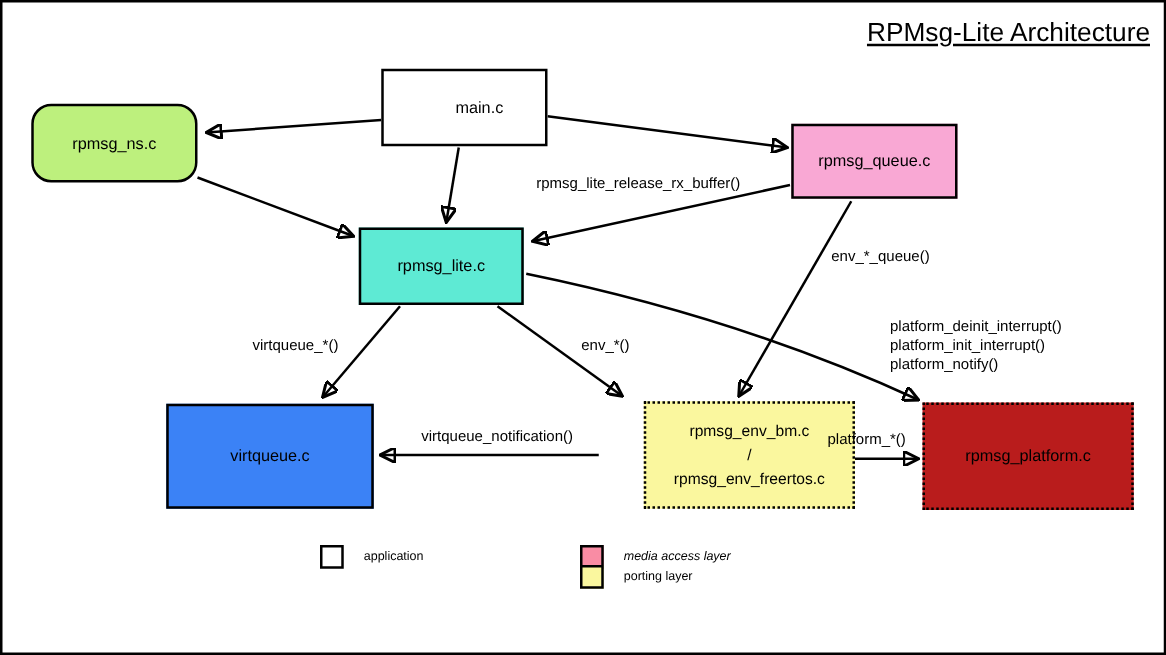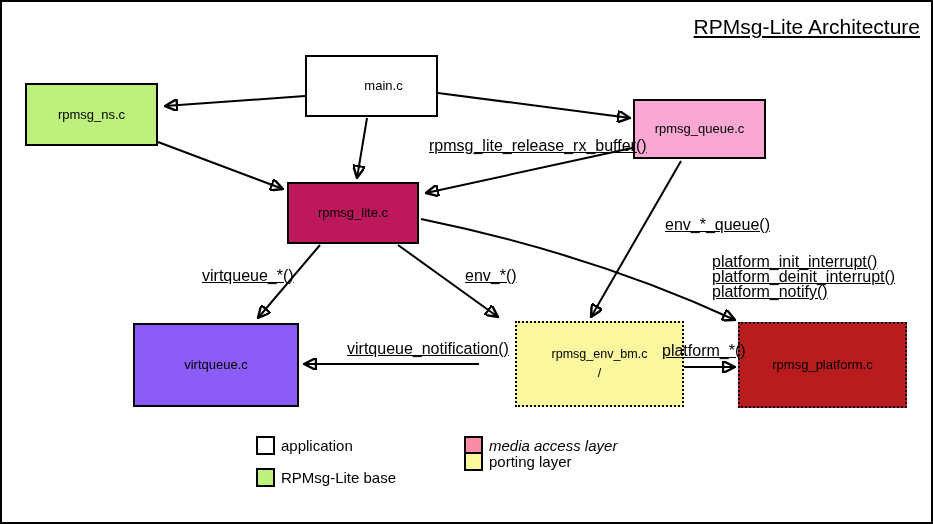--- a/index.html
+++ b/index.html
@@ -46,32 +46,31 @@
     justify-content: center;
     text-align: center;
     font-size: 13px;
     line-height: 18px;
     white-space: nowrap;
   }
   .node.dotted { border-style: dotted; }
 
   .elabel {
     position: absolute;
-    font-size: 16px;
+    font-size: 12px;
     line-height: 16px;
     white-space: nowrap;
-    text-decoration: underline;
   }
 
   .legend-item {
     position: absolute;
     display: flex;
     align-items: center;
-    gap: 6px;
-    font-size: 15px;
+    gap: 16px;
+    font-size: 10px;
     white-space: nowrap;
   }
   .swatch {
     width: 19px;
     height: 19px;
     border: 2px solid #000;
     flex: 0 0 auto;
   }
 </style>
 </head>
@@ -97,77 +96,74 @@
     <line x1="477" y1="362" x2="302" y2="362" marker-end="url(#arrow)"></line>
     <line x1="646" y1="365" x2="733" y2="365" marker-end="url(#arrow)"></line>
   </svg>
 
   <div class="diagram-title">RPMsg-Lite Architecture</div>
 
   <div class="node" style="left: 303px; top: 53px; width: 133px; height: 62px; background: rgb(255, 255, 255); padding-left: 24px;" title="main.c">
     <span>main.c</span>
   </div>
 
-  <div class="node" style="left: 23px; top: 81px; width: 133px; height: 63px; background: rgb(189, 240, 125);">
+  <div class="node" style="left: 23px; top: 81px; width: 133px; height: 63px; background: rgb(189, 240, 125); border-radius: 16px;">
     <span>rpmsg_ns.c</span>
   </div>
 
   <div class="node" style="left: 631px; top: 97px; width: 133px; height: 60px; background: #f9a8d4;">
     <span>rpmsg_queue.c</span>
   </div>
 
-  <div class="node" style="left: 285px; top: 180px; width: 132px; height: 62px; background: #be185d;">
+  <div class="node" style="left: 285px; top: 180px; width: 132px; height: 62px; background: #5eead4;">
     <span>rpmsg_lite.c</span>
   </div>
 
-  <div class="node" style="left: 131px; top: 321px; width: 166px; height: 84px; background: #8b5cf6;">
+  <div class="node" style="left: 131px; top: 321px; width: 166px; height: 84px; background: #3b82f6;">
     <span>virtqueue.c</span>
   </div>
 
   <div class="node dotted" style="left: 477px; top: 319px; width: 169px; height: 86px; font-size: 12.5px; line-height: 19px; background: rgb(250, 247, 158); margin-left: 36px;">
     <span>rpmsg_env_bm.c</span>
     <span>/</span>
+    <span>rpmsg_env_freertos.c</span>
   </div>
 
   <div class="node dotted" style="left: 736px; top: 320px; width: 169px; height: 86px; background: #b91c1c;">
     <span>rpmsg_platform.c</span>
   </div>
 
 
   <div class="elabel" style="left:427px; top:136px;">rpmsg_lite_release_rx_buffer()</div>
 
-  <div class="elabel" style="left:663px; top:195px;margin-top:20px;">env_*_queue()</div>
+  <div class="elabel" style="left:663px; top:195px;">env_*_queue()</div>
 
   <div class="elabel" style="left:200px; top:266px;">virtqueue_*()</div>
 
   <div class="elabel" style="left:463px; top:266px;">env_*()</div>
 
   <div class="elabel" style="left:710px; top:252px; line-height:15px;">
+    <div>platform_deinit_interrupt()</div>
     <div>platform_init_interrupt()</div>
-    <div>platform_deinit_interrupt()</div>
     <div>platform_notify()</div>
   </div>
 
-  <div class="elabel" style="left:345px; top:339px;">virtqueue_notification()</div>
+  <div class="elabel" style="left:335px; top:339px;">virtqueue_notification()</div>
 
   <div class="elabel" style="left:660px; top:341px;">platform_*()</div>
 
   <div class="legend-item" style="left:254px; top:434px;">
     <span class="swatch" style="background: rgb(255, 255, 255);"></span>
     <span>application</span>
   </div>
 
   <div class="legend-item" style="left:462px; top:434px;font-style:italic;">
     <span class="swatch" style="background: rgb(249, 140, 164);"></span>
     <span>media access layer</span>
   </div>
 
-  <div class="legend-item" style="left:254px; top:466px;">
-    <span class="swatch" style="background: rgb(189, 240, 125);"></span>
-    <span>RPMsg-Lite base</span>
-  </div>
 
   <div class="legend-item" style="left:462px; top:450px;">
     <span class="swatch" style="background: rgb(250, 247, 158);"></span>
     <span>porting layer</span>
   </div>
 
 </div>
 
 </body></html>

